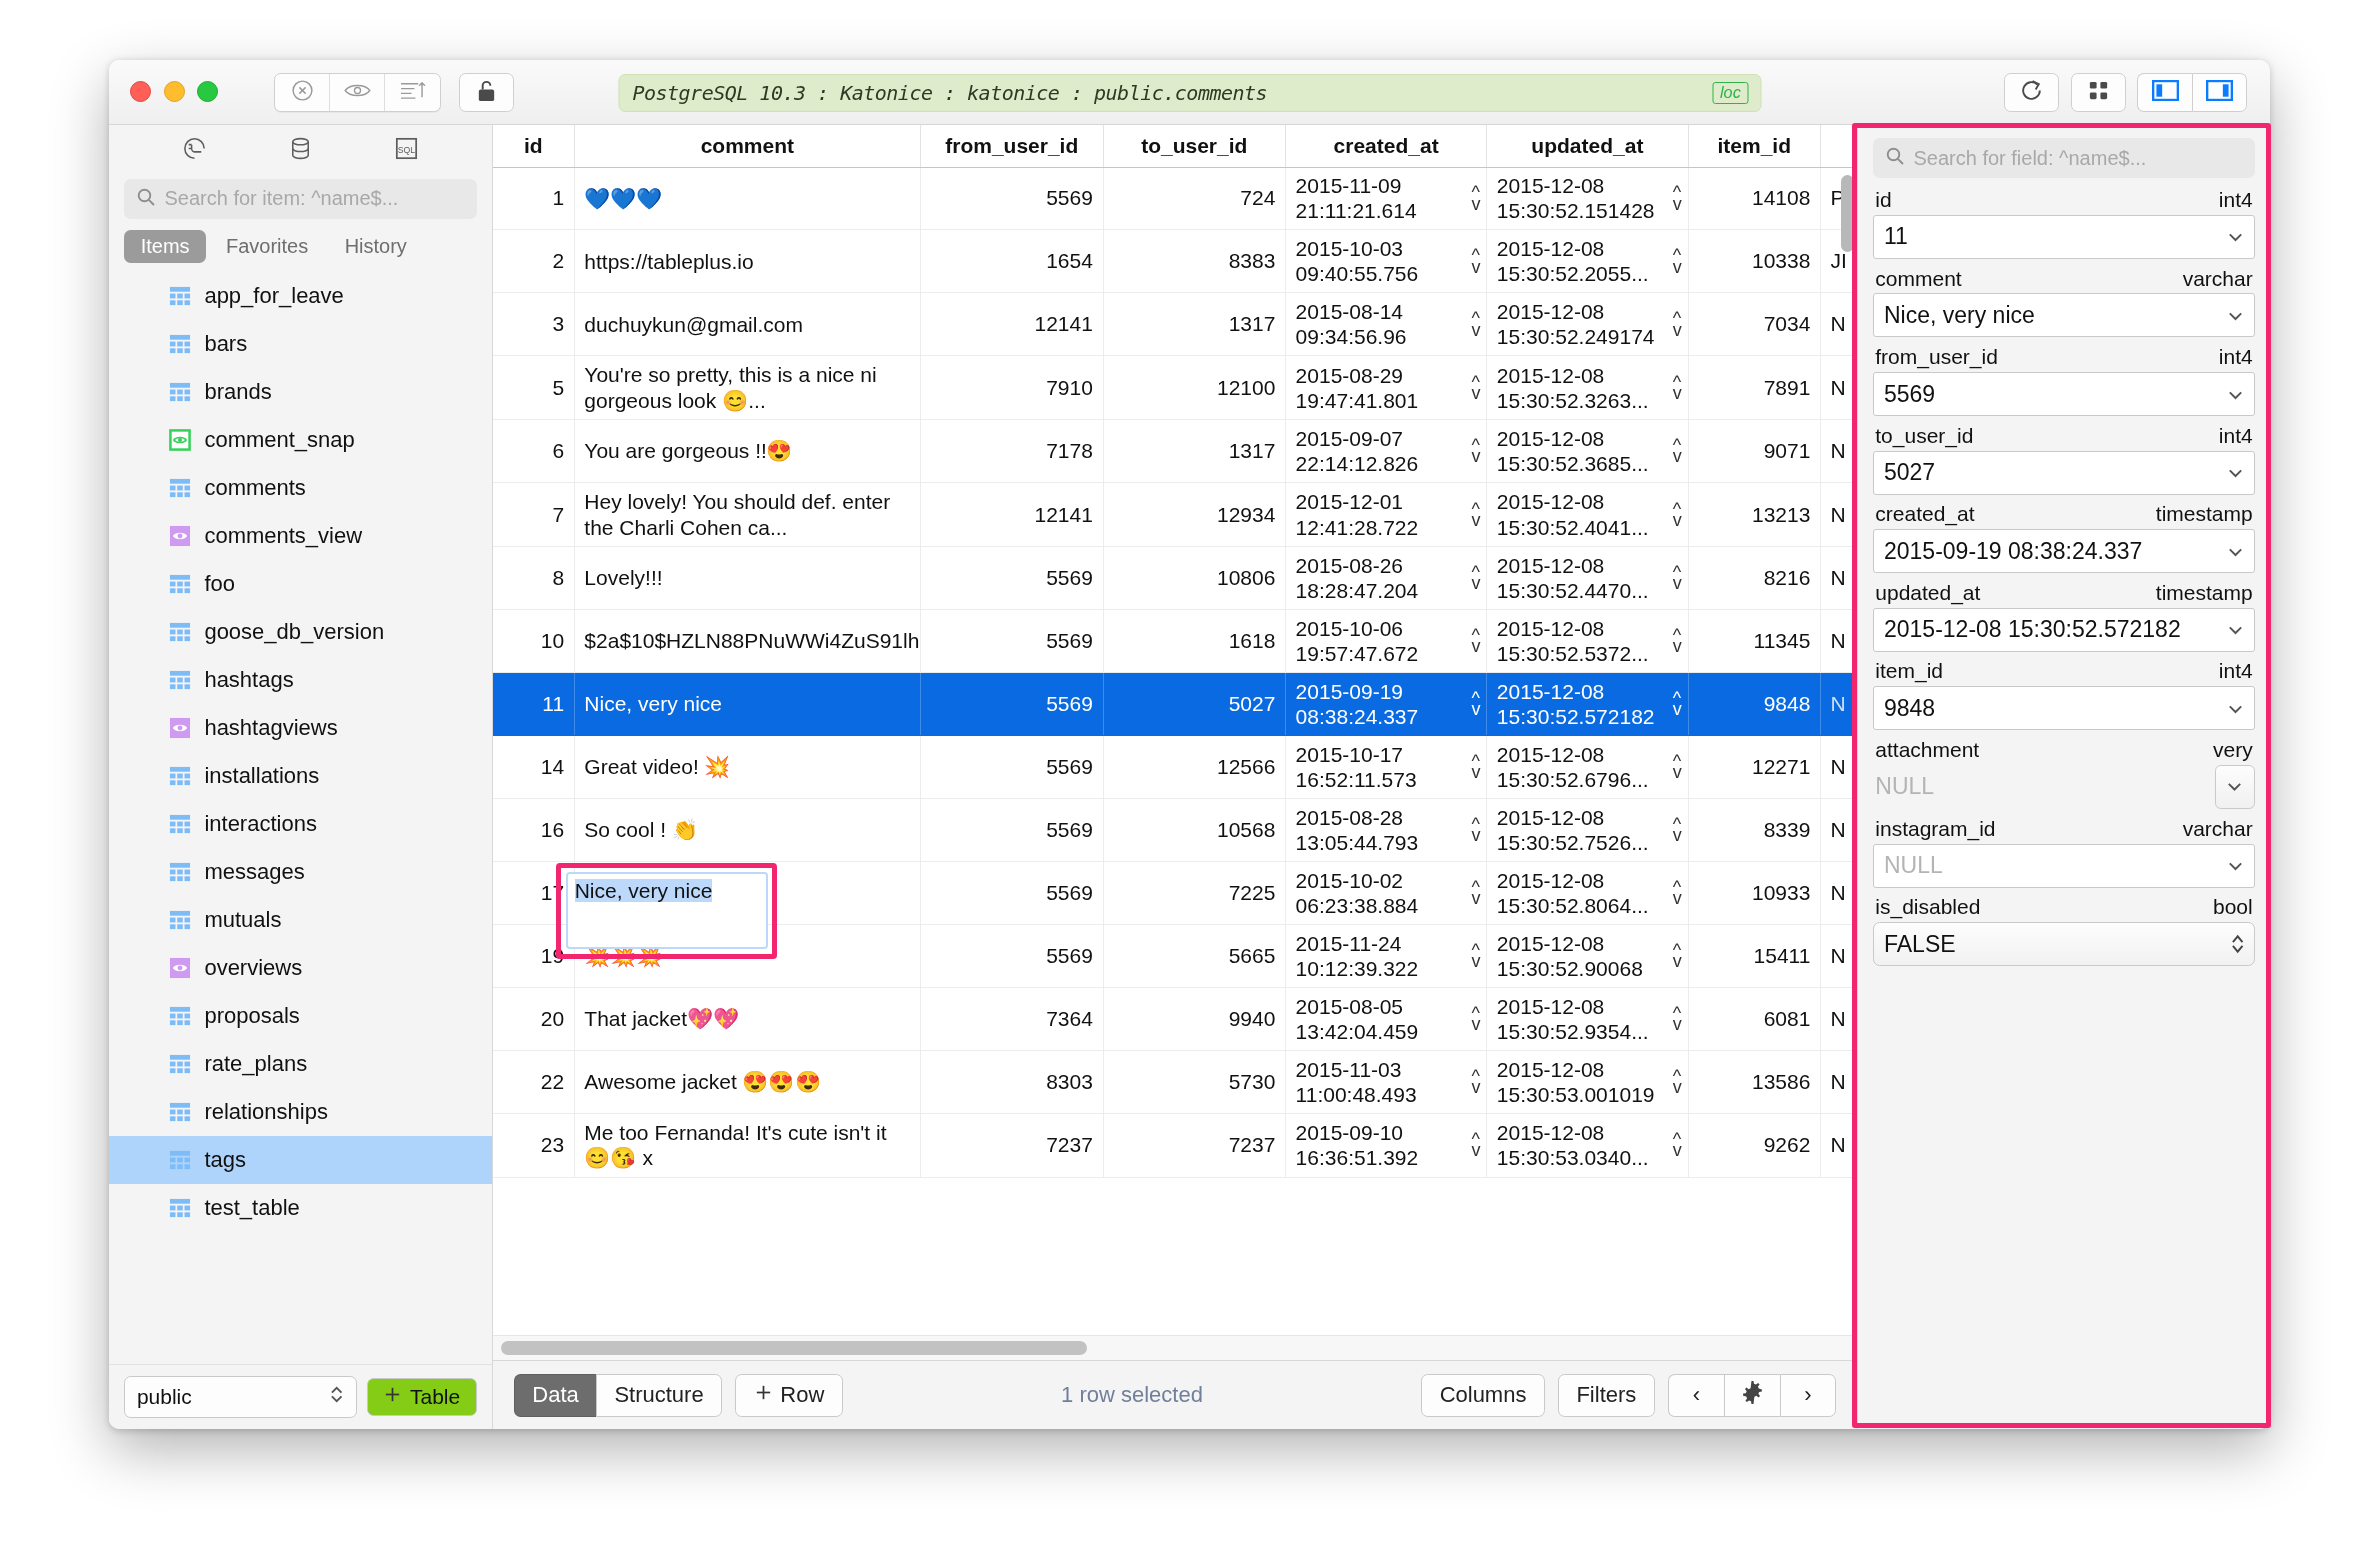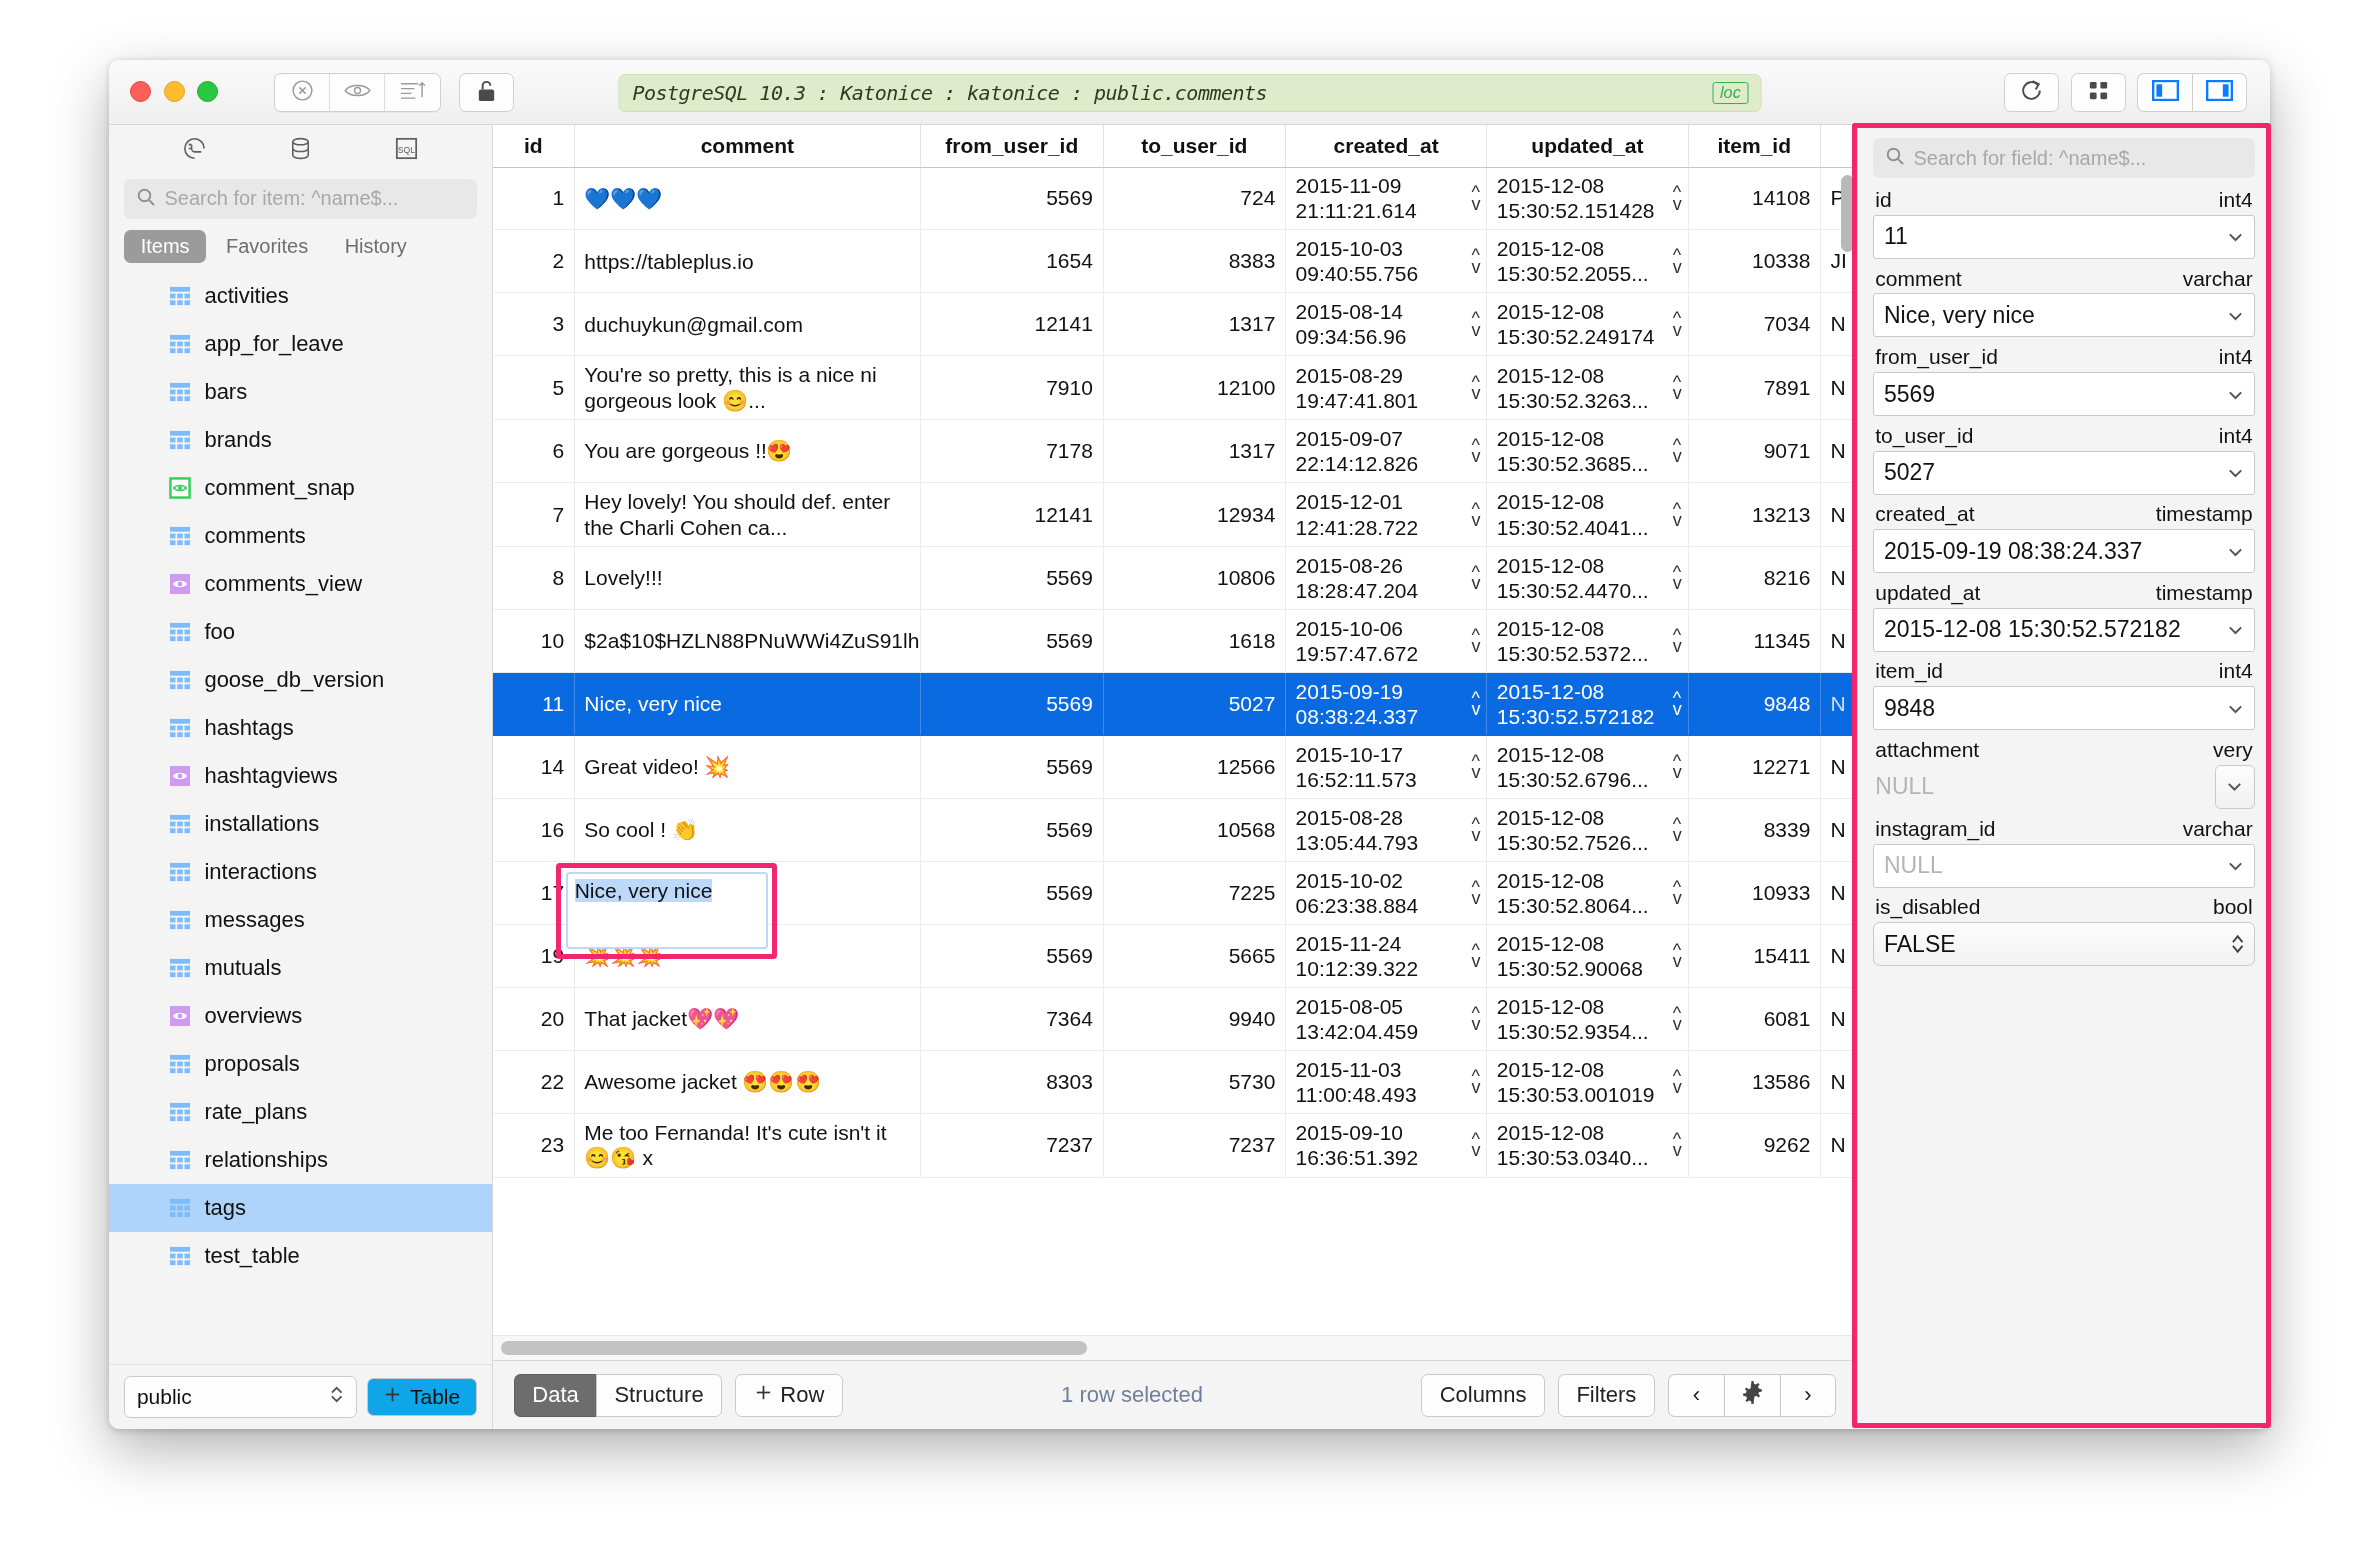--- a/index.html
+++ b/index.html
@@ -152,21 +152,21 @@
   }
   #schema-select {
     flex: 1; height: 42px;
     background: #fdfdfd; border: 1px solid #c9c9c9; border-radius: 6.7px;
     display: flex; align-items: center; padding: 0 11.5px;
     font-size: 21px; color: #111; position: relative;
   }
   #schema-select .chev { position: absolute; right: 11.5px; }
   #add-table {
     height: 38px; padding: 0 15.4px;
-    background: #0ea5e9; border: 1px solid #c9c9c9; border-radius: 6.7px;
+    background: #84cc16; border: 1px solid #c9c9c9; border-radius: 6.7px;
     display: flex; align-items: center; gap: 7.7px;
     font-size: 21px; color: #111;
   }
 
   
   #main { flex: 1; display: flex; flex-direction: column; min-width: 0; background: #ffffff; }
   #grid-wrap { flex: 1; position: relative; overflow: hidden; background: #fff; }
 
   table.grid { border-collapse: collapse; table-layout: fixed; width: 1388px; }
   table.grid th {
@@ -454,32 +454,20 @@
         <span class="ph">Search for item: ^name$...</span>
       </div>
 
       <div id="sb-tabs">
         <div class="sb-tab active">Items</div>
         <div class="sb-tab">Favorites</div>
         <div class="sb-tab">History</div>
       </div>
 
       <div id="sb-list">
-          <div class="sb-item">
-            <span class="ic"><svg width="22" height="22" viewBox="0 0 23 23">
-  <rect x="1" y="2" width="21" height="5" fill="#7dbcf7"></rect>
-  <rect x="1" y="9" width="5.8" height="5" fill="#7dbcf7"></rect>
-                <rect x="8.6" y="9" width="5.8" height="5" fill="#7dbcf7"></rect>
-                <rect x="16.2" y="9" width="5.8" height="5" fill="#7dbcf7"></rect>
-  <rect x="1" y="16" width="5.8" height="5" fill="#7dbcf7"></rect>
-                <rect x="8.6" y="16" width="5.8" height="5" fill="#7dbcf7"></rect>
-                <rect x="16.2" y="16" width="5.8" height="5" fill="#7dbcf7"></rect>
-</svg></span>
-            <span>activities</span>
-          </div>
           <div class="sb-item">
             <span class="ic"><svg width="22" height="22" viewBox="0 0 23 23">
   <rect x="1" y="2" width="21" height="5" fill="#7dbcf7"></rect>
   <rect x="1" y="9" width="5.8" height="5" fill="#7dbcf7"></rect>
                 <rect x="8.6" y="9" width="5.8" height="5" fill="#7dbcf7"></rect>
                 <rect x="16.2" y="9" width="5.8" height="5" fill="#7dbcf7"></rect>
   <rect x="1" y="16" width="5.8" height="5" fill="#7dbcf7"></rect>
                 <rect x="8.6" y="16" width="5.8" height="5" fill="#7dbcf7"></rect>
                 <rect x="16.2" y="16" width="5.8" height="5" fill="#7dbcf7"></rect>
 </svg></span>

